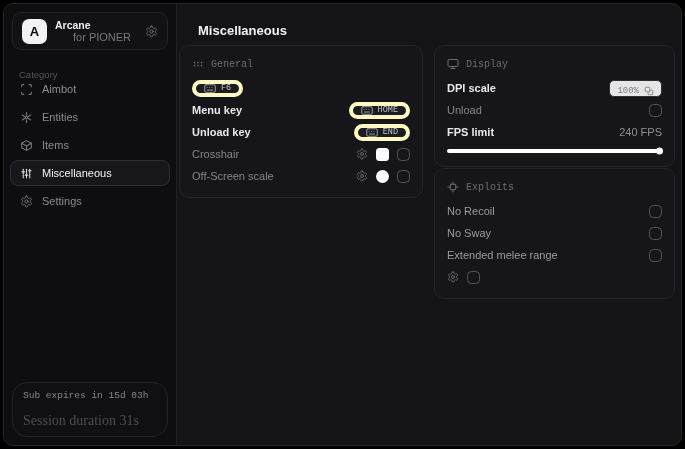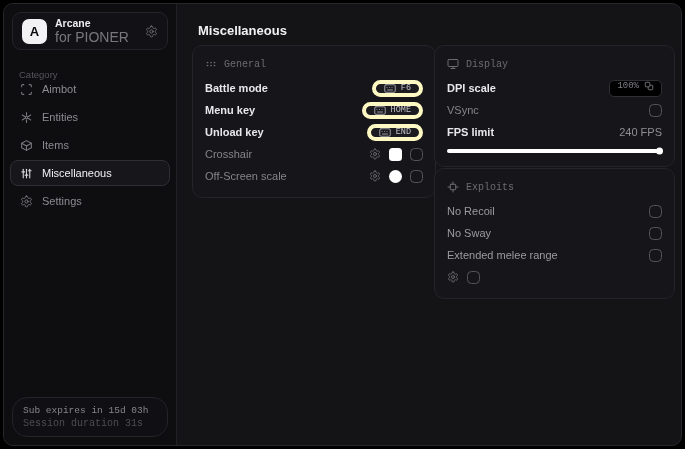--- a/index.html
+++ b/index.html
@@ -12,46 +12,46 @@
   
   .sidebar { position:absolute; left:0; top:0; bottom:0; width:173px; background:#0e0e11;
     border-right:1px solid #202025; }
   .brand-card { position:absolute; left:8px; right:8px; top:8px; height:38px;
     border:1px solid #232329; border-radius:9px; background:#121216;
     display:flex; align-items:center; gap:8px; padding:0 9px; }
   .brand-badge { width:25px; height:25px; border-radius:7px; background:#f2f2f4; color:#0a0a0c;
     font-weight:bold; font-size:13px; display:flex; align-items:center; justify-content:center; }
   .brand-text { flex:1; line-height:1.15; }
   .brand-title { color:#ededf0; font-size:10.5px; font-weight:700; }
-  .brand-sub { color:#77777e; font-size:14px; }
+  .brand-sub { color:#77777e; font-size:11px;margin-left:18px; }
   .icon { display:inline-flex; align-items:center; justify-content:center; }
   .icon svg { display:block; }
   .brand-gear { color:#6c6c73; }
 
   .cat-label { position:absolute; left:15px; top:65px; color:#55555c; font-size:9.5px; }
 
   .nav { position:absolute; left:6px; right:6px; top:72px; display:flex; flex-direction:column; gap:2px; }
   .nav-item { height:26px; display:flex; align-items:center; gap:9px; padding:0 9px;
     color:#8b8b92; font-size:11px; border:1px solid transparent; border-radius:8px; cursor:pointer; }
   .nav-item .icon { color:#77777e; }
   .nav-item.active { color:#f2f2f4; background:#16161b; border-color:#2e2e35; }
   .nav-item.active .icon { color:#d8d8dd; }
 
   .sub-card { position:absolute; left:8px; right:8px; bottom:8px; border:1px solid #232329;
     border-radius:15px; background:#101014; padding:7px 10px; }
   .sub-line1 { font-family:"Liberation Mono", monospace; font-size:9.5px; color:#85858d; }
-  .sub-line2 { font-family:Liberation Mono, monospace; font-size:10px; color:#4c4c53; margin-top:2px; }
+  .sub-line2 { font-family:Liberation Serif, serif; font-size:14px; color:#4c4c53; margin-top:12px; }
 
   
   .main { position:absolute; left:174px; right:0; top:0; bottom:0; }
   .page-title { position:absolute; left:20px; top:19px; color:#f2f2f4; font-size:13px; font-weight:700; }
 
   .panel { position:absolute; background:#16161a; border:1px solid #242429; border-radius:10px;
     padding:8px 12px 10px; }
-  .panel-general { left:14px;  top:41px; width:244px; }
+  .panel-general { left:1px;  top:41px; width:244px; }
   .panel-display { left:256px; top:41px; width:241px; }
   .panel-exploits{ left:256px; top:164px; width:241px; }
 
   .panel-head { height:20px; margin-bottom:3px; display:flex; align-items:center; gap:7px;
     color:#6b6b73; font-family:"Liberation Mono", monospace; font-size:10px; }
   .row { height:22px; display:flex; align-items:center; }
   .row .lbl { flex:1; font-size:11px; }
   .lbl.bright { color:#e8e8ec; font-weight:700; }
   .lbl.dim { color:#84848c; font-weight:400; }
   .lbl.mid { color:#9a9aa2; font-weight:400; }
@@ -62,22 +62,22 @@
   .keybind .icon { color:#9a9aa0; }
 
   .controls { display:inline-flex; align-items:center; gap:8px; }
   .row-gear { color:#6e6e75; cursor:pointer; }
   .swatch { width:13px; height:13px; cursor:pointer; }
   .swatch.square { border-radius:3.5px; }
   .swatch.round { border-radius:50%; }
   .checkbox { width:13px; height:13px; border:1.5px solid #54545b; border-radius:4.5px;
     background:transparent; cursor:pointer; }
 
-  .dpi-btn { display:inline-flex; align-items:flex-start; gap:5px; height:17px; padding:0 7px;
-    border:1px solid #2e2e35; border-radius:5px; background:#000000; color:#7e7e86;
+  .dpi-btn { display:inline-flex; align-items:flex-end; gap:5px; height:17px; padding:0 7px;
+    border:1px solid #2e2e35; border-radius:5px; background:#e5e5e5; color:#7e7e86;
     font-family:"Liberation Mono", monospace; font-size:9px; cursor:pointer; }
   .value-text { color:#8e8e96; font-size:11px; }
 
   .slider { position:relative; height:10px; margin-top:3px; display:flex; align-items:center; cursor:pointer; }
   .slider-track { position:relative; width:100%; height:3.5px; border-radius:2px; background:#2a2a30; }
   .slider-fill { position:absolute; left:0; top:0; bottom:0; border-radius:2px; background:#ffffff; }
   .slider-knob { position:absolute; right:-1px; top:50%; transform:translateY(-50%);
     width:7px; height:7px; border-radius:50%; background:#ffffff; }
 </style>
 </head>
@@ -182,21 +182,20 @@
                 <circle cx="19" cy="9" r="1.7"></circle>
                 <circle cx="5" cy="15" r="1.7"></circle>
                 <circle cx="12" cy="15" r="1.7"></circle>
                 <circle cx="19" cy="15" r="1.7"></circle>
               </svg>
         </span>
         <span>General</span>
       </div>
 
       <div class="row">
-        <span class="lbl bright">Battle mode</span>
         <span class="keybind">
           <span class="icon">
                 <svg width="12" height="9" viewBox="0 0 24 18" fill="none" stroke="currentColor" stroke-width="2" stroke-linecap="round">
                   <rect x="1.5" y="1.5" width="21" height="15" rx="2.5"></rect>
                   <path d="M6 7h.01M11 7h.01M16 7h.01M7 12h10"></path>
                 </svg>
               </span>
           <span>F6</span>
         </span>
       </div>
@@ -270,21 +269,21 @@
           <span>100%</span>
           <span class="icon">
                 <svg width="10" height="10" viewBox="0 0 24 24" fill="none" stroke="currentColor" stroke-width="2" stroke-linejoin="round">
                   <rect x="3" y="3" width="11" height="11" rx="2"></rect>
                   <path d="M14 10h5a2 2 0 0 1 2 2v7a2 2 0 0 1-2 2h-7a2 2 0 0 1-2-2v-5"></path>
                 </svg>
               </span>
         </span>
       </div>
       <div class="row">
-        <span class="lbl dim">VSync</span>
+        <span class="lbl dim">Unload</span>
         <span class="checkbox"></span>
       </div>
       <div class="row">
         <span class="lbl bright">FPS limit</span>
         <span class="value-text">240 FPS</span>
       </div>
       <div class="slider">
         <div class="slider-track">
           <div class="slider-fill" style="width: 100%;">
             <div class="slider-knob"></div>

